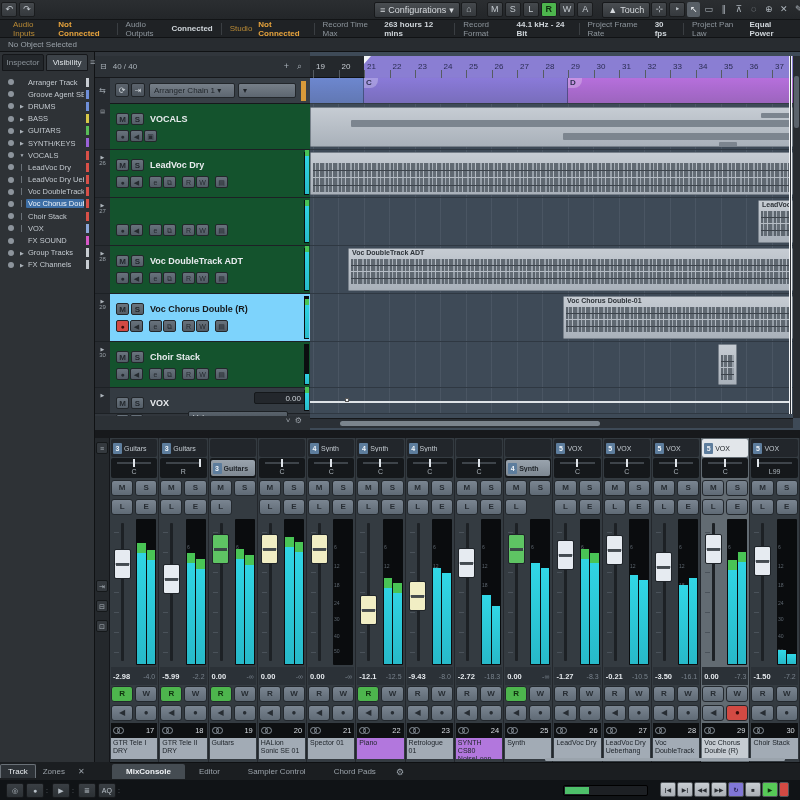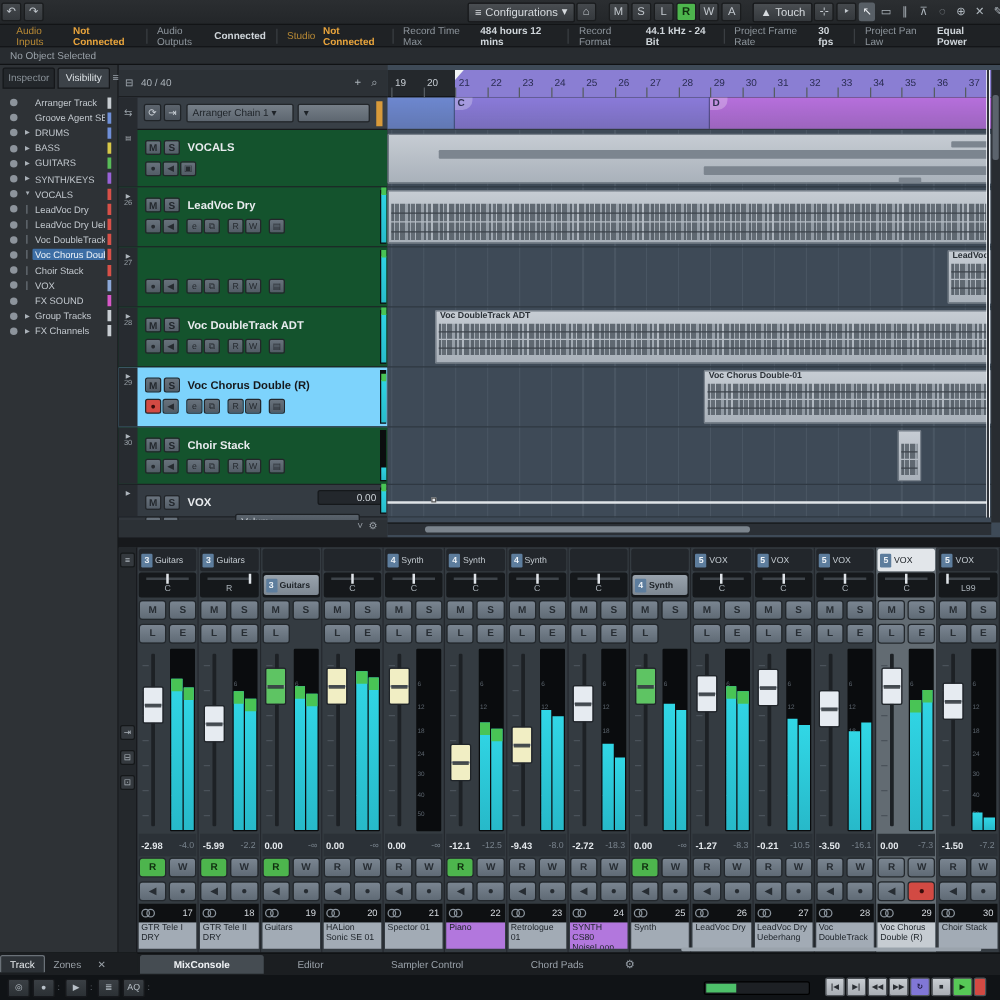--- a/index.html
+++ b/index.html
@@ -150,21 +150,21 @@
   .stico i { position:absolute; top:0; width:7px; height:7px; border:1px solid #8a939c; border-radius:50%; }
   .stico i:last-child { left:4px; }
   .chnum { margin-left:auto; margin-right:3px; font-size:7.5px; color:#d6dbe0; }
   .namerow { height:21px; background:#a2abb5; margin:0 1px 1px; padding:1px 2px; font-size:7px; line-height:1.15; color:#20262c; overflow:hidden; }
   .namerow.purple { background:#b277dd; }
   .strip.selected .namerow { background:#c6ccd2; }
   #mixscroll { position:absolute; left:450px; top:320px; width:240px; height:3px; background:#9aa3ac; border-radius:2px; }
 
   
   #tabbar { left:0; top:762px; width:800px; height:18px; background:#1b1e21; border-top:1px solid #0e1012; display:flex; align-items:center; }
-  .ztab { font-size:8px; color:#9aa2aa; padding:3px 27px; }
+  .ztab { font-size:8px; color:#9aa2aa; padding:3px 14px; }
   .ztab.active { background:#454c52; color:#f0f3f6; font-weight:bold; border-radius:2px 2px 0 0; }
   #zgear { color:#9aa2aa; font-size:9px; margin-left:6px; }
 
   
   #transport { left:0; top:780px; width:800px; height:20px; background:#101316; display:flex; align-items:center; }
   .trbtn { width:18px; height:15px; margin-left:2px; background:linear-gradient(#3a3f44,#2b3034); border:1px solid #17191c; border-radius:2px; color:#b8c0c8; font-size:7px; text-align:center; line-height:14px; }
   .trcolon { color:#6a7178; font-size:7px; margin:0 2px; }
   #trmeter { position:absolute; left:563px; top:5px; width:85px; height:11px; background:#1d2024; border:1px solid #000; border-radius:2px; }
   #trmfill { position:absolute; left:1px; top:1px; bottom:1px; width:24px; background:#4ec06a; }
   #trbtns { position:absolute; left:660px; top:2px; display:flex; }
@@ -228,21 +228,21 @@
         <span class="stval">Connected</span>
       </div>
       <span class="stdiv"></span>
       <div class="stseg alert">
         <span class="stlab">Studio</span>
         <span class="stval">Not Connected</span>
       </div>
       <span class="stdiv"></span>
       <div class="stseg">
         <span class="stlab">Record Time Max</span>
-        <span class="stval">484 hours 12 mins</span>
+        <span class="stval">263 hours 12 mins</span>
       </div>
       <span class="stdiv"></span>
       <div class="stseg">
         <span class="stlab">Record Format</span>
         <span class="stval">44.1 kHz - 24 Bit</span>
       </div>
       <span class="stdiv"></span>
       <div class="stseg">
         <span class="stlab">Project Frame Rate</span>
         <span class="stval">30 fps</span>

